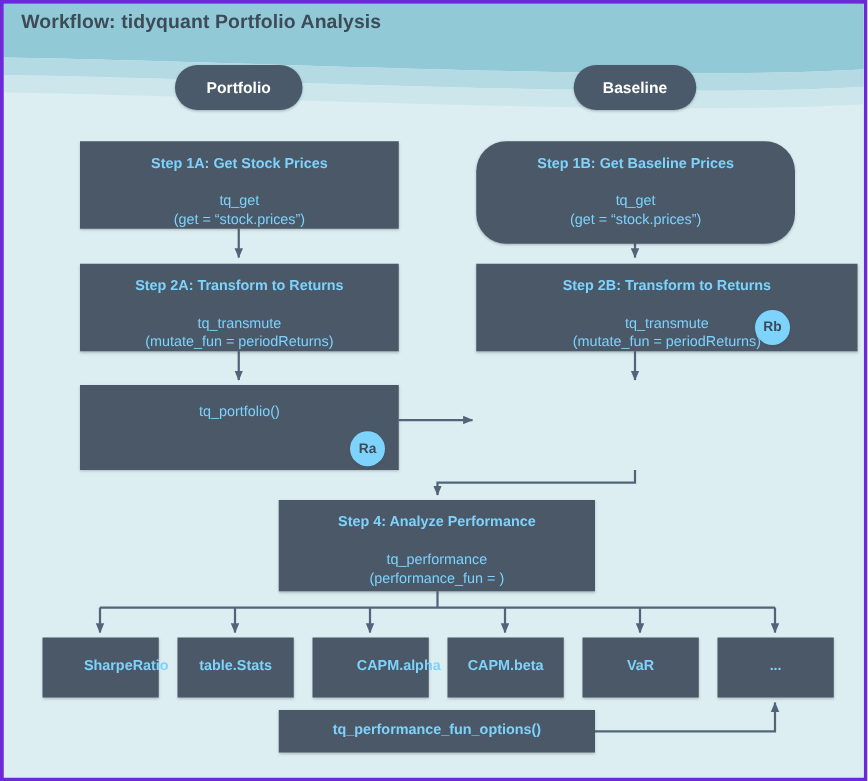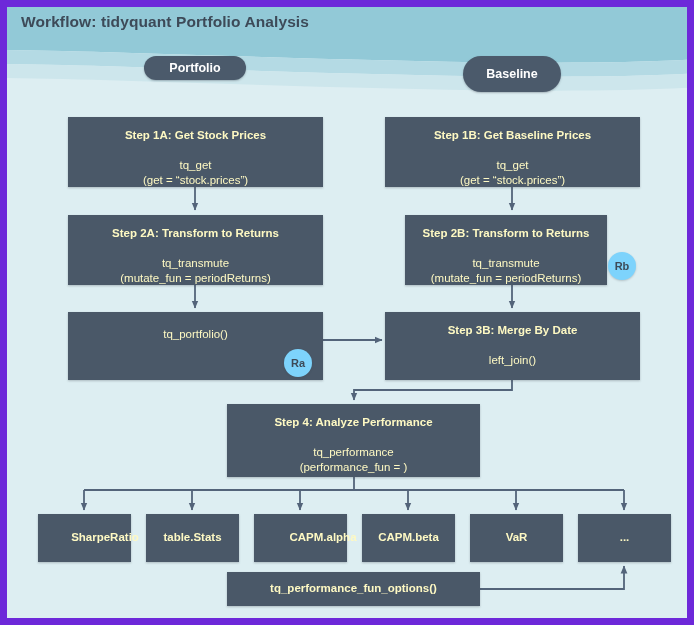--- a/index.html
+++ b/index.html
@@ -6,21 +6,21 @@
     margin: 0;
     padding: 0;
     background: #ffffff;
   }
   #canvas {
     position: relative;
     width: 694px;
     height: 625px;
     overflow: hidden;
     background: #ddeef2;
-    border: 7px solid #6d28d9;
+    border: 3px solid #6d28d9;
     box-sizing: border-box;
     font-family: "Liberation Sans", sans-serif;
   }
 
   
   #bg-svg {
     position: absolute;
     left: 0; top: 0;
     width: 694px; height: 625px;
   }
@@ -56,21 +56,21 @@
     display: flex;
     align-items: center;
     justify-content: center;
     box-shadow: 0 1px 2px rgba(60,70,80,0.35);
   }
 
   
   .node {
     position: absolute;
     background: #4a5868;
-    color: #fef9c3;
+    color: #7dd3fc;
     box-sizing: border-box;
     display: flex;
     flex-direction: column;
     align-items: center;
     box-shadow: 0 1px 2px rgba(60,70,80,0.30);
   }
   .node .node-title {
     font-size: 11.5px;
     font-weight: bold;
     text-align: center;
@@ -156,77 +156,71 @@
       <line x1="185" y1="483" x2="185" y2="503" marker-end="url(#arrow)"></line>
       <line x1="293" y1="483" x2="293" y2="503" marker-end="url(#arrow)"></line>
       <line x1="401" y1="483" x2="401" y2="503" marker-end="url(#arrow)"></line>
       <line x1="509" y1="483" x2="509" y2="503" marker-end="url(#arrow)"></line>
       <line x1="617" y1="483" x2="617" y2="503" marker-end="url(#arrow)"></line>
 
       <path d="M472,582 L617,582 L617,559" marker-end="url(#arrow)"></path>
     </g>
   </svg>
 
-  <div class="pill" style="left:137px; top:49px; width:102px; height:24px;">
+  <div class="pill" style="left:137px; top:49px; width:102px; height:36px;">
     <span>Portfolio</span>
   </div>
   <div class="pill" style="left:456px; top:49px; width:98px; height:36px;">
     <span>Baseline</span>
   </div>
 
   <div class="node step-box" style="left:61px; top:110px; width:255px; height:70px;">
     <div class="node-title">Step 1A: Get Stock Prices</div>
     <div class="node-body">
       <span>tq_get</span>
       <span class="l2">(get = “stock.prices”)</span>
     </div>
   </div>
 
-  <div class="node step-box" style="left:378px; top:110px; width:255px; height:70px;">
+  <div class="node step-box" style="left:378px; top:110px; width:255px; height:82px;border-radius:24px;">
     <div class="node-title">Step 1B: Get Baseline Prices</div>
     <div class="node-body">
       <span>tq_get</span>
       <span class="l2">(get = “stock.prices”)</span>
     </div>
   </div>
 
   <div class="node step-box" style="left:61px; top:208px; width:255px; height:70px;">
     <div class="node-title">Step 2A: Transform to Returns</div>
     <div class="node-body">
       <span>tq_transmute</span>
       <span class="l2">(mutate_fun = periodReturns)</span>
     </div>
   </div>
 
-  <div class="node step-box" style="left:398px; top:208px; width:202px; height:70px;">
+  <div class="node step-box" style="left:378px; top:208px; width:305px; height:70px;">
     <div class="node-title">Step 2B: Transform to Returns</div>
     <div class="node-body">
       <span>tq_transmute</span>
       <span class="l2">(mutate_fun = periodReturns)</span>
     </div>
   </div>
   <div class="badge" style="left:601px; top:245px;">
     <span>Rb</span>
   </div>
 
   <div class="node step-box" style="left:61px; top:305px; width:255px; height:68px;">
     <div class="node-body">
       <span>tq_portfolio()</span>
     </div>
   </div>
   <div class="badge" style="left:277px; top:342px;">
     <span>Ra</span>
   </div>
 
-  <div class="node step-box" style="left:378px; top:305px; width:255px; height:68px;">
-    <div class="node-title">Step 3B: Merge By Date</div>
-    <div class="node-body">
-      <span>left_join()</span>
-    </div>
-  </div>
 
   <div class="node step-box" style="left:220px; top:397px; width:253px; height:73px;">
     <div class="node-title">Step 4: Analyze Performance</div>
     <div class="node-body">
       <span>tq_performance</span>
       <span class="l2">(performance_fun = )</span>
     </div>
   </div>
 
   <div class="node result-box" style="left:31px; top:507px; width:93px; height:48px;padding-left:41px;">

